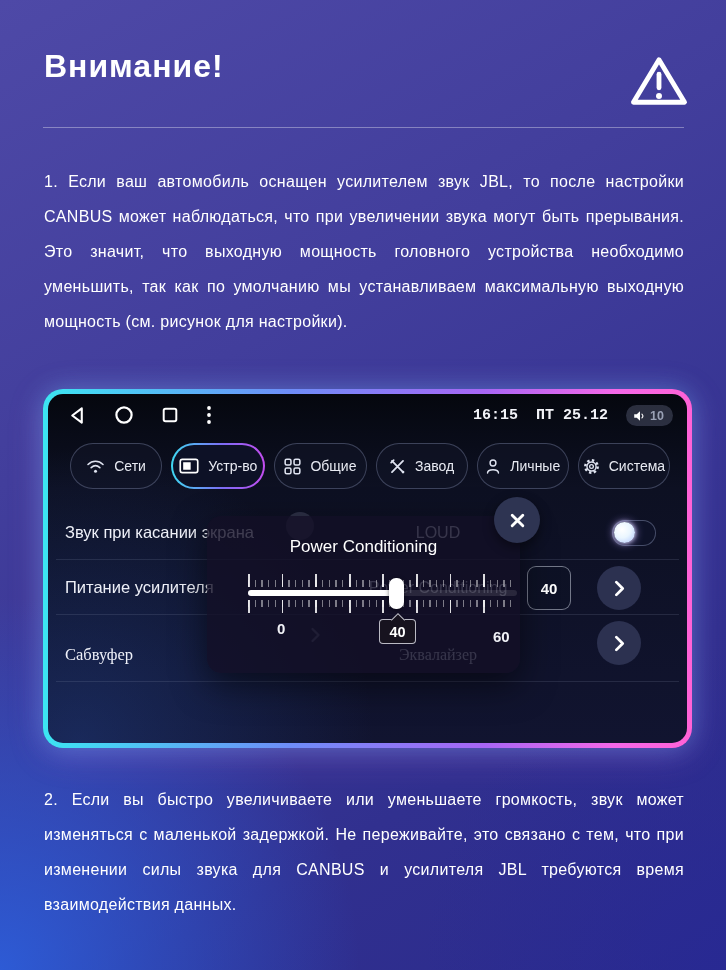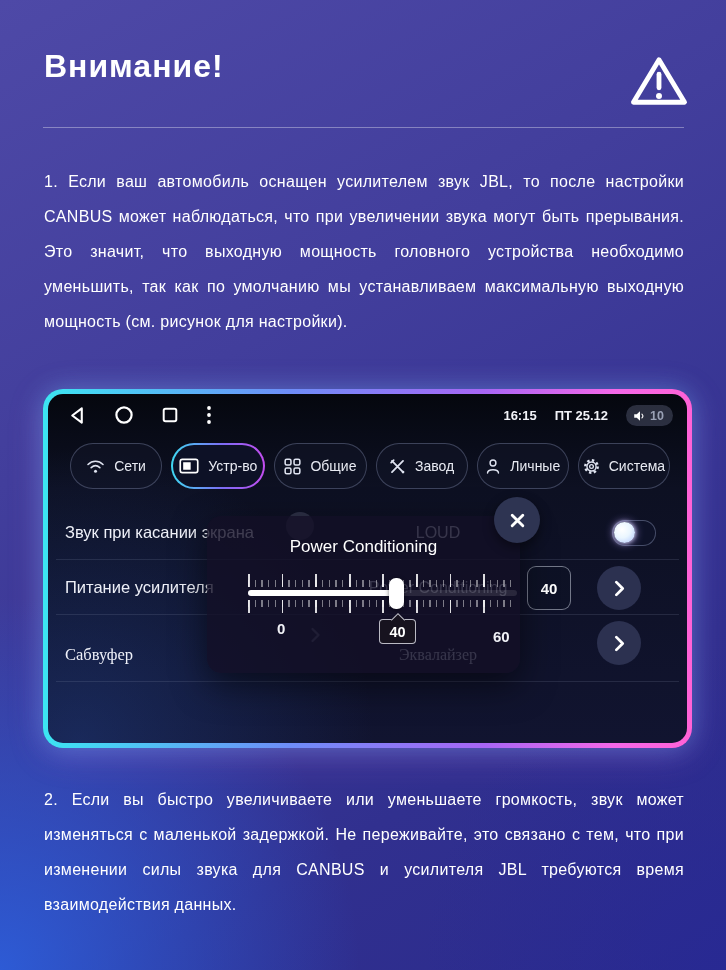--- a/index.html
+++ b/index.html
@@ -31,21 +31,21 @@
   .screen {
     position:relative; width:639px; height:349px; border-radius:15px; overflow:hidden;
     background:
       radial-gradient(circle at 5% 100%, rgba(45,90,190,.30) 0%, rgba(45,90,190,0) 42%),
       linear-gradient(180deg,#05070e 0px,#080b17 40px,#0d1022 95px,#111430 100%);
   }
   
   .navleft { position:absolute; left:20px; top:0; height:42px; display:flex; align-items:center; gap:27px; z-index:2; }
   .navbtn { display:flex; align-items:center; }
   .status { position:absolute; right:14px; top:0; height:42px; display:flex; align-items:center; gap:18px; z-index:2; }
-  .status .txt { font-size:13px; font-weight:700; color:#f2f3f8; }
+  .status .txt { font-size:15px; font-weight:700; color:#f2f3f8;font-family:Liberation Mono, monospace; }
   .vol-pill { display:flex; align-items:center; gap:4px; background:rgba(120,128,158,.32); border-radius:11px; padding:4px 9px 3px 7px; }
   .vol-pill span { font-size:12.5px; font-weight:700; color:#9aa1b5; }
 
   
   .tabs { position:absolute; left:22px; right:17px; top:49px; height:46px; display:flex; gap:9px; z-index:2; }
   .tab {
     flex:1; display:flex; align-items:center; justify-content:center; gap:9px;
     border:1px solid rgba(130,140,175,.4); border-radius:23px;
     background:rgba(18,22,40,.55); color:#e8eaf2; font-size:14px;
   }

